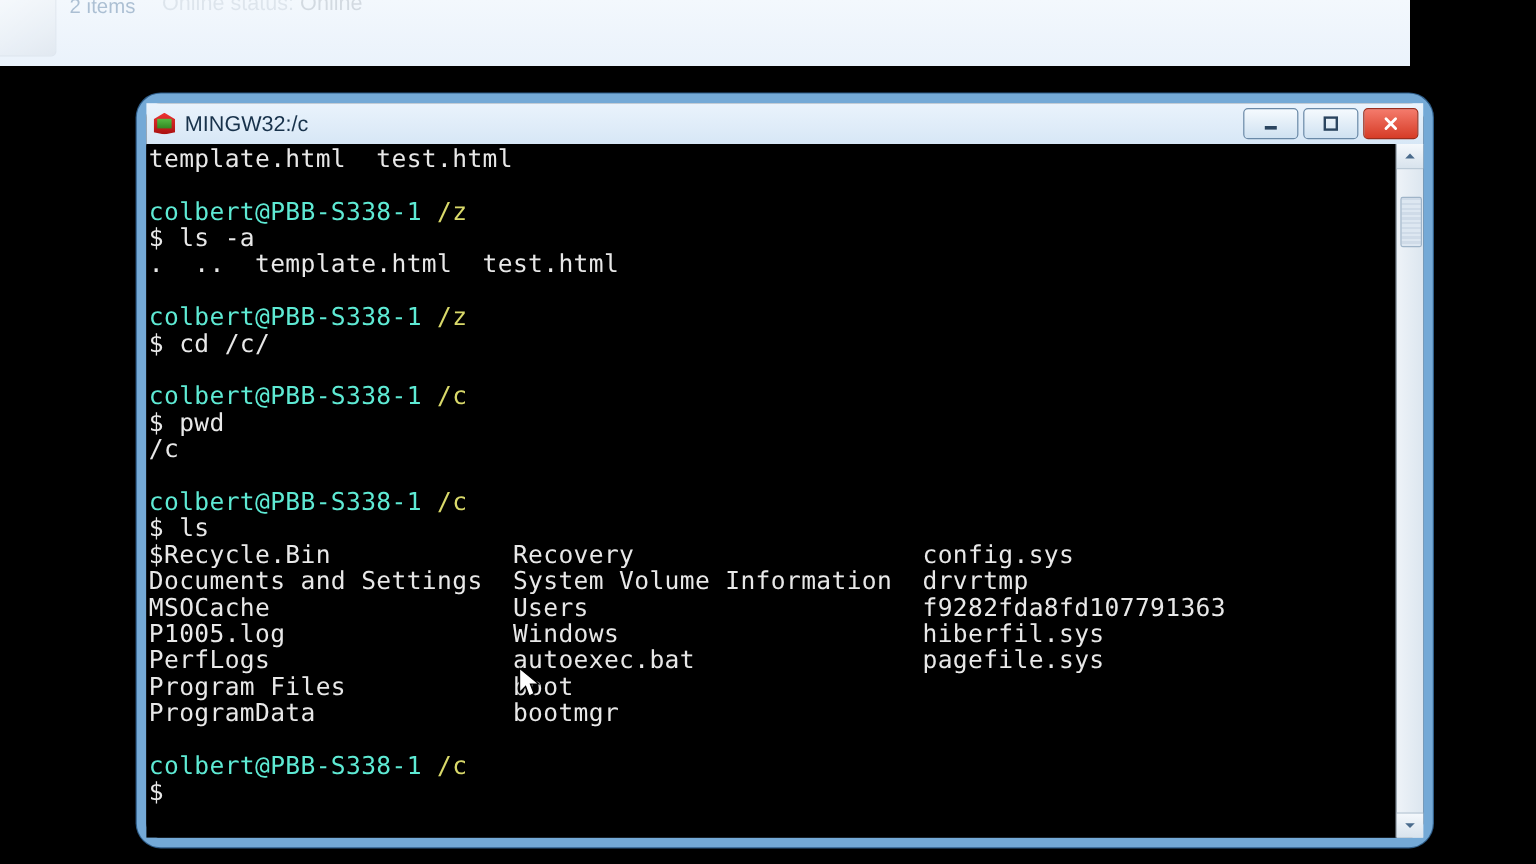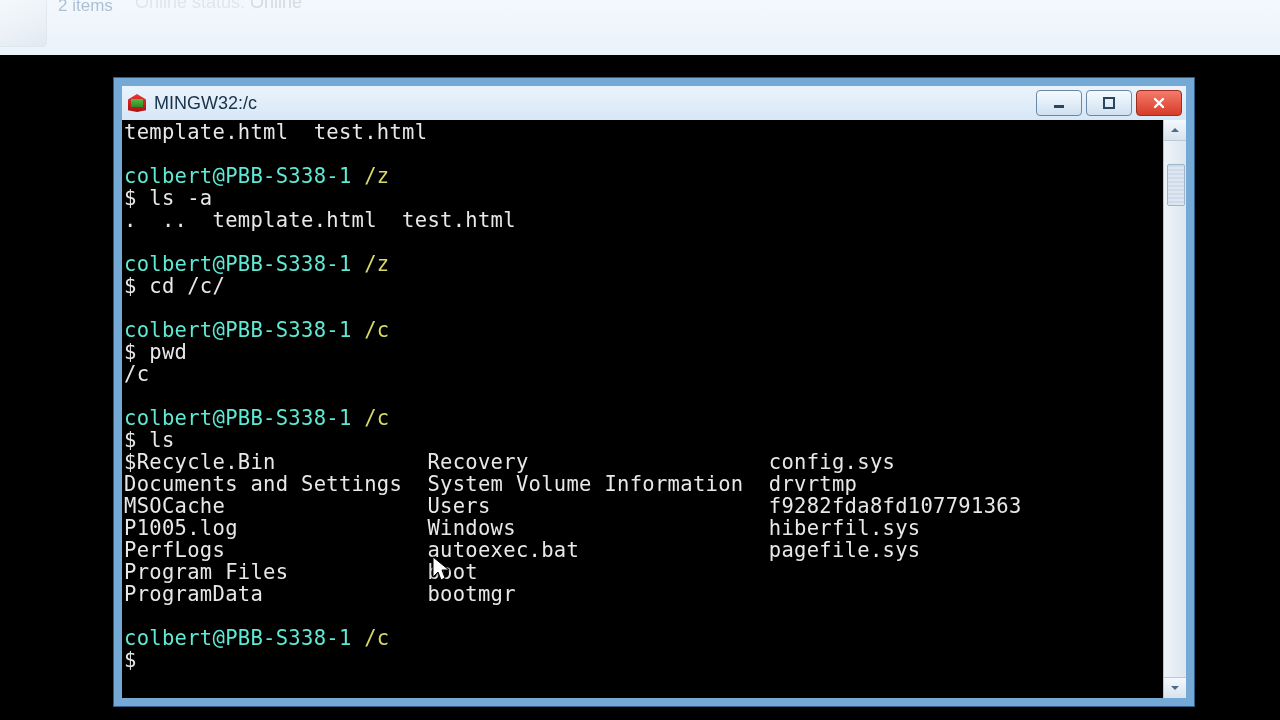--- a/index.html
+++ b/index.html
@@ -1,32 +1,32 @@
 <!DOCTYPE html>
 <html><head>
 <meta charset="utf-8">
 <style>
   html,body{margin:0;padding:0;width:1280px;height:720px;overflow:hidden;font-family:"Segoe UI",Tahoma,sans-serif;background:#000}
   
-  .explorer-strip{position:absolute;left:0;top:0;width:1280px;height:55px;
+  .explorer-strip{position:absolute;left:0;top:0;width:1175px;height:55px;
     background:linear-gradient(#f3f8fd,#eaf2fb);border-bottom:1px solid #b9c9da;}
   .explorer-strip .count{position:absolute;left:58px;top:-4px;font-size:17px;color:#2c5a88;font-weight:500;opacity:.35}
   .explorer-strip .row{position:absolute;left:135px;font-size:18px;color:#506a84}
   .explorer-strip .row .lbl{color:#6a7f93}
   .explorer-strip .row .val{color:#243547}
   .explorer-strip .row.online{top:-8px;opacity:.15}
   .explorer-strip .row.offline{top:14px}
   .folder-ghost{position:absolute;left:-10px;top:-10px;width:55px;height:55px;
     background:linear-gradient(150deg,#fff 0%,#e9eef3 60%,#d7dee6 100%);
     border:1px solid #cfd7e0;border-radius:4px;opacity:.45}
   
   .letterbox{position:absolute;left:0;top:55px;width:1280px;height:665px;background:#000}
   
   .win{position:absolute;left:114px;top:78px;width:1064px;height:612px;
-    background:#000;border:8px solid #74a9d6;border-radius:0;box-shadow:0 0 0 1px #2f5d88}
+    background:#000;border:8px solid #74a9d6;border-radius:20px;box-shadow:0 0 0 1px #2f5d88}
   .titlebar{position:absolute;left:0;top:0;right:0;height:34px;
     background:linear-gradient(#eaf3fc,#d7e7f6);display:flex;align-items:center;
     border-bottom:1px solid #9fb9d2}
   .title-icon{width:18px;height:18px;margin:0 8px 0 6px;position:relative}
   .title-icon:before{content:"";position:absolute;inset:0;
     background:linear-gradient(#e33,#a11);clip-path:polygon(50% 0,100% 30%,100% 90%,50% 100%,0 90%,0 30%)}
   .title-icon:after{content:"";position:absolute;left:3px;top:5px;width:12px;height:8px;
     background:linear-gradient(#5b4,#382)}
   .titlebar .title{font-size:18px;color:#18324b}
   .winbtns{margin-left:auto;display:flex;gap:4px;padding-right:4px}

